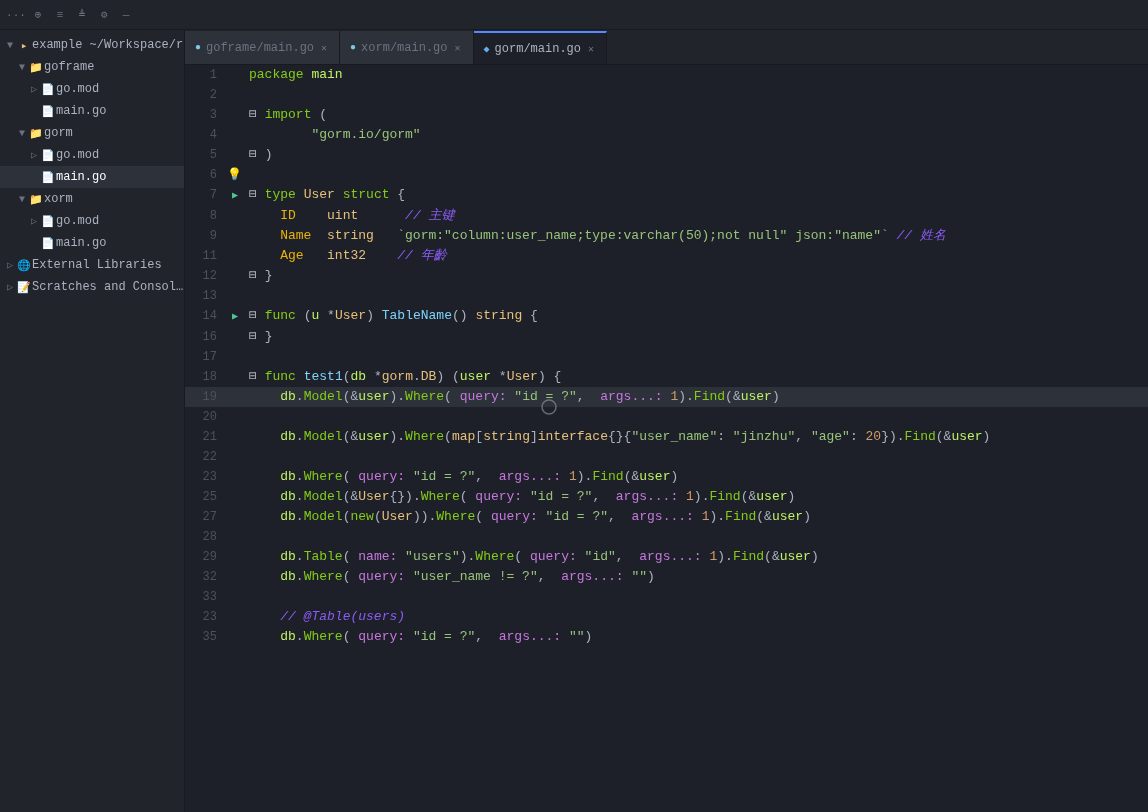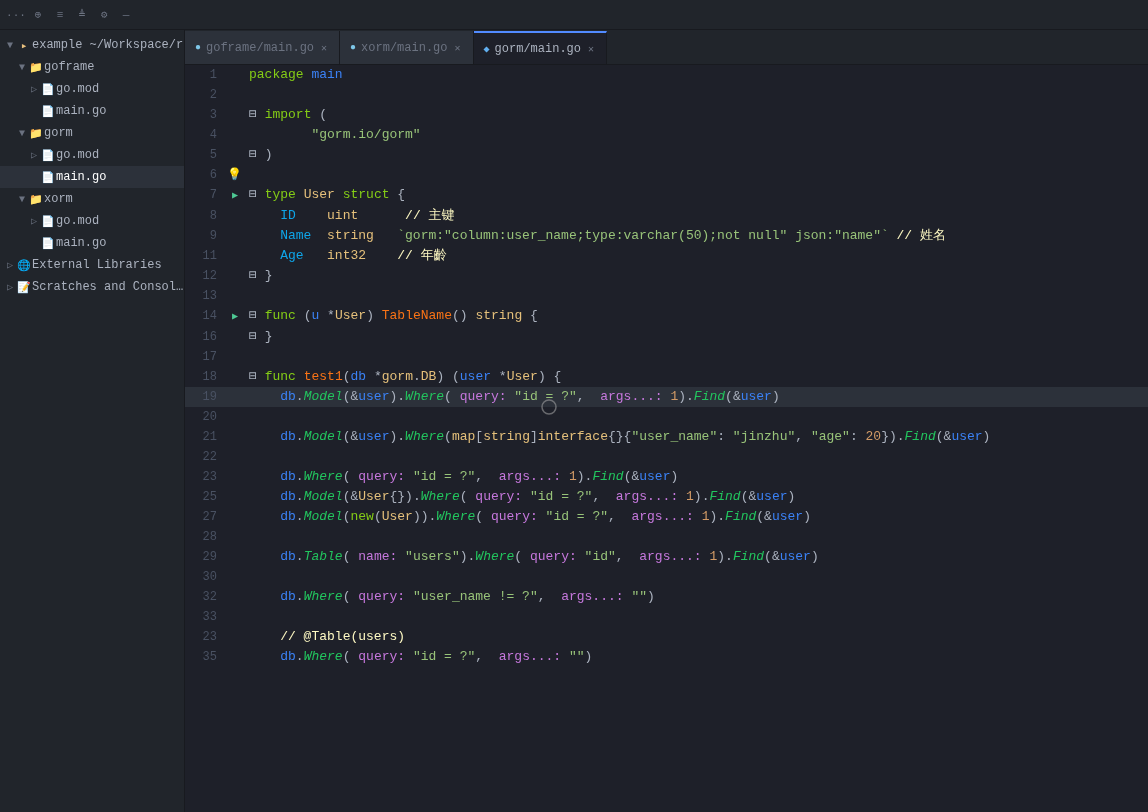--- a/index.html
+++ b/index.html
@@ -173,28 +173,28 @@
     .code-cell {
       padding-left: 4px;
       white-space: pre;
       vertical-align: top;
     }
 
     
     .kw { color: #84cc16; }         
     .type-name { color: #e5c07b; }   
     .str { color: #98c379; }         
-    .cmt { color: #fef9c3; } 
-    .fn { color: #f97316; }          
+    .cmt { color: #8b5cf6; font-style: italic; } 
+    .fn { color: #7dd3fc; }          
     .num { color: #d19a66; }         
     .param-label { color: #c678dd; } 
-    .plain { color: #3b82f6; text-align: right; }
+    .plain { color: #bef264; text-align: right; }
     .punc { color: #abb2bf; }
-    .field { color: #0ea5e9; }       
-    .method { color: #22c55e; font-style: italic; }
+    .field { color: #eab308; }       
+    .method { color: #84cc16; }
     .hl-line { background: #2c313a; }
     .yellow-bulb { color: #e5c07b; font-size: 12px; }
     .run-icon { color: #4ec994; font-size: 10px; }
 
     ::-webkit-scrollbar { width: 6px; height: 6px; }
     ::-webkit-scrollbar-track { background: #1e2029; }
     ::-webkit-scrollbar-thumb { background: #4a4f5a; border-radius: 3px; }
   </style>
 </head>
 <body>
@@ -458,25 +458,20 @@
             <td class="gutter"></td>
             <td class="code-cell"></td>
           </tr>
 
           <tr class="code-row">
             <td class="line-num">29</td>
             <td class="gutter"></td>
             <td class="code-cell">    <span class="plain">db</span><span class="punc">.</span><span class="method">Table</span><span class="punc">(</span> <span class="param-label">name:</span> <span class="str">"users"</span><span class="punc">).</span><span class="method">Where</span><span class="punc">(</span> <span class="param-label">query:</span> <span class="str">"id"</span><span class="punc">,</span>  <span class="param-label">args...:</span> <span class="num">1</span><span class="punc">).</span><span class="method">Find</span><span class="punc">(&amp;</span><span class="plain">user</span><span class="punc">)</span></td>
           </tr>
 
-          <tr class="code-row">
-            <td class="line-num">30</td>
-            <td class="gutter"></td>
-            <td class="code-cell"></td>
-          </tr>
 
 
           <tr class="code-row">
             <td class="line-num">32</td>
             <td class="gutter"></td>
             <td class="code-cell">    <span class="plain">db</span><span class="punc">.</span><span class="method">Where</span><span class="punc">(</span> <span class="param-label">query:</span> <span class="str">"user_name != ?"</span><span class="punc">,</span>  <span class="param-label">args...:</span> <span class="str">""</span><span class="punc">)</span></td>
           </tr>
 
           <tr class="code-row">
             <td class="line-num">33</td>

